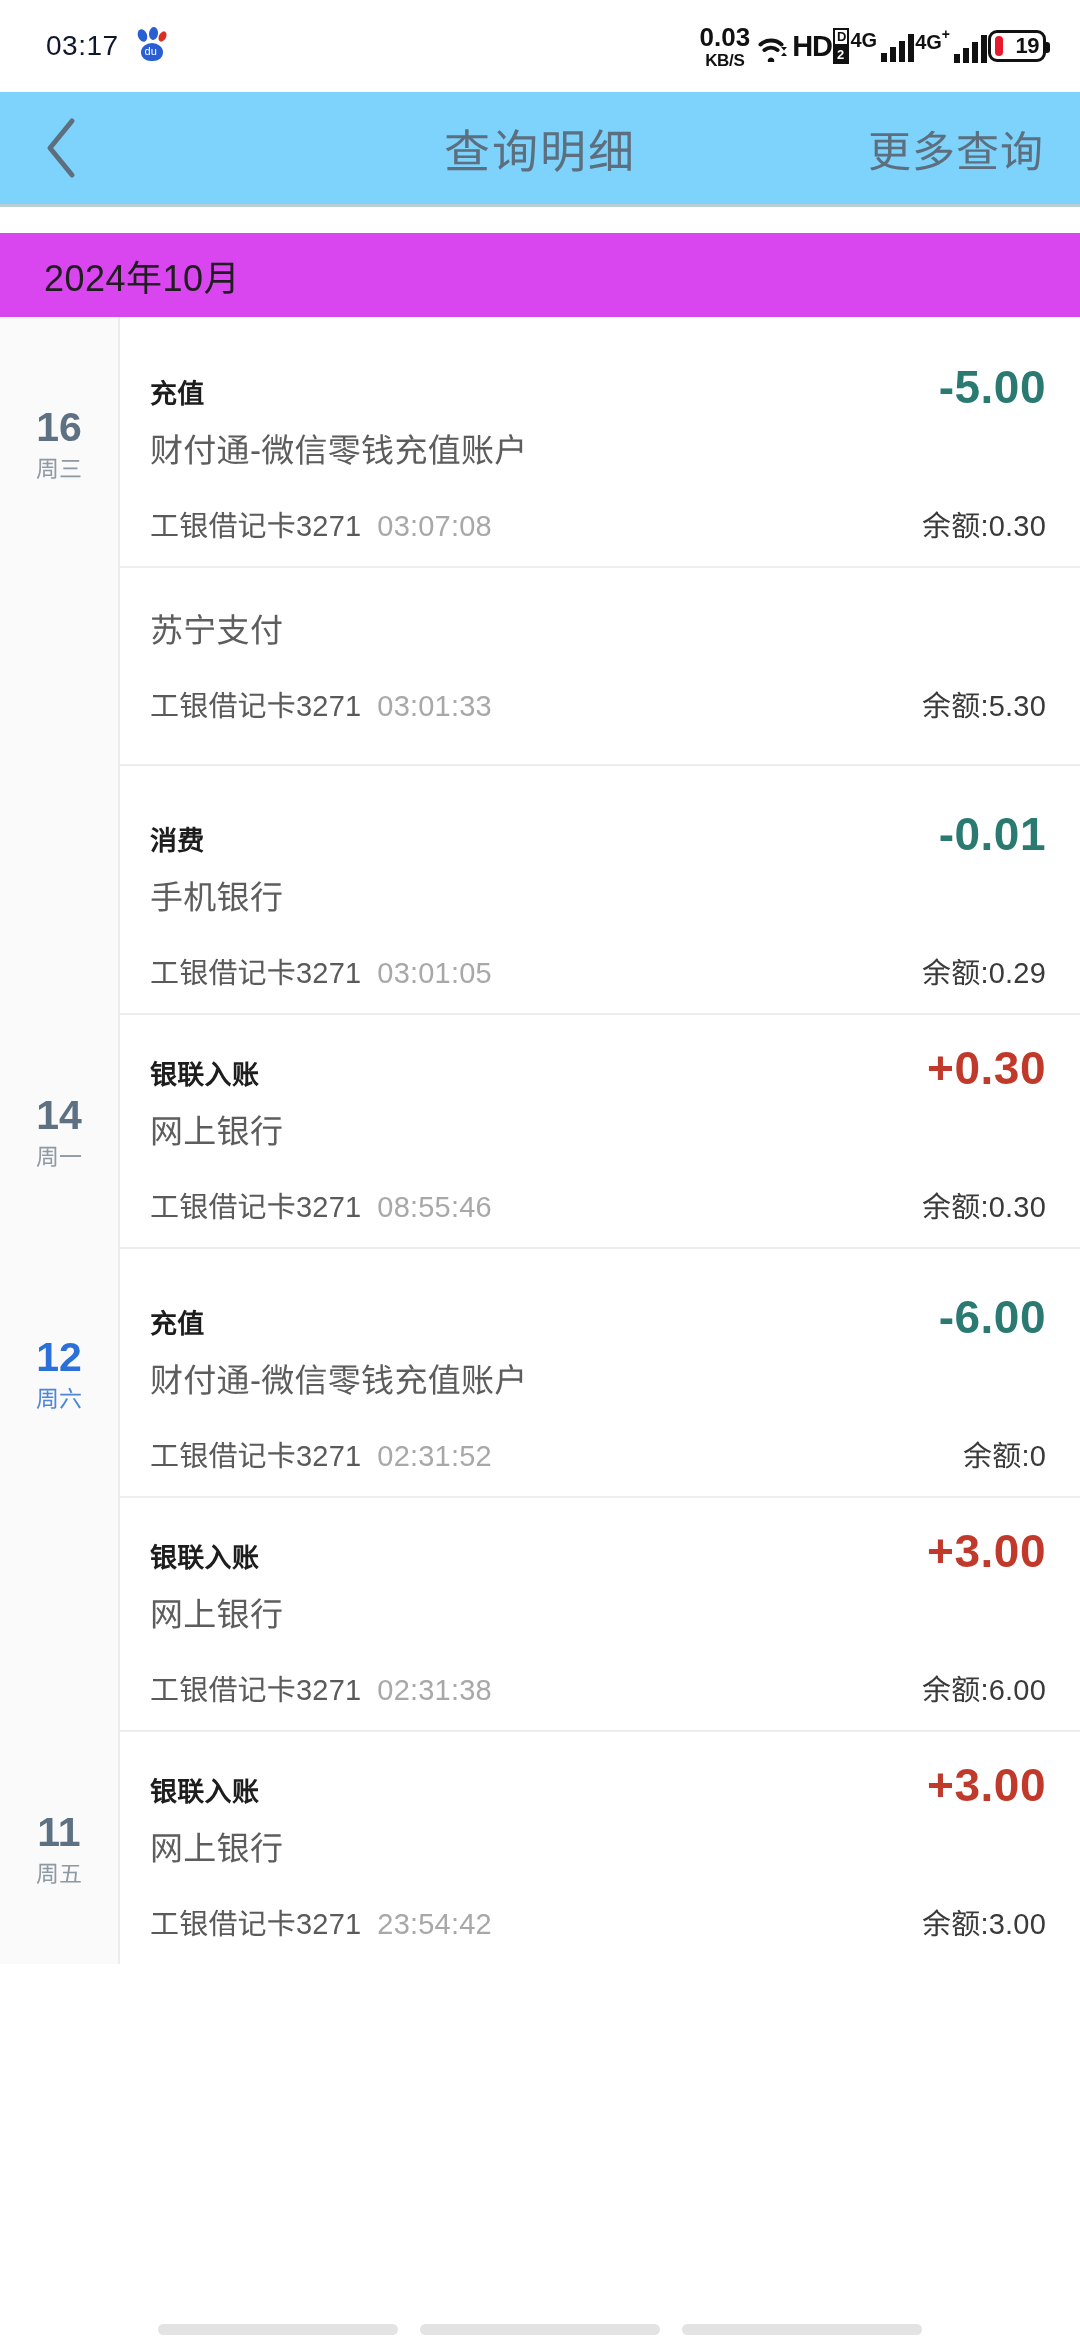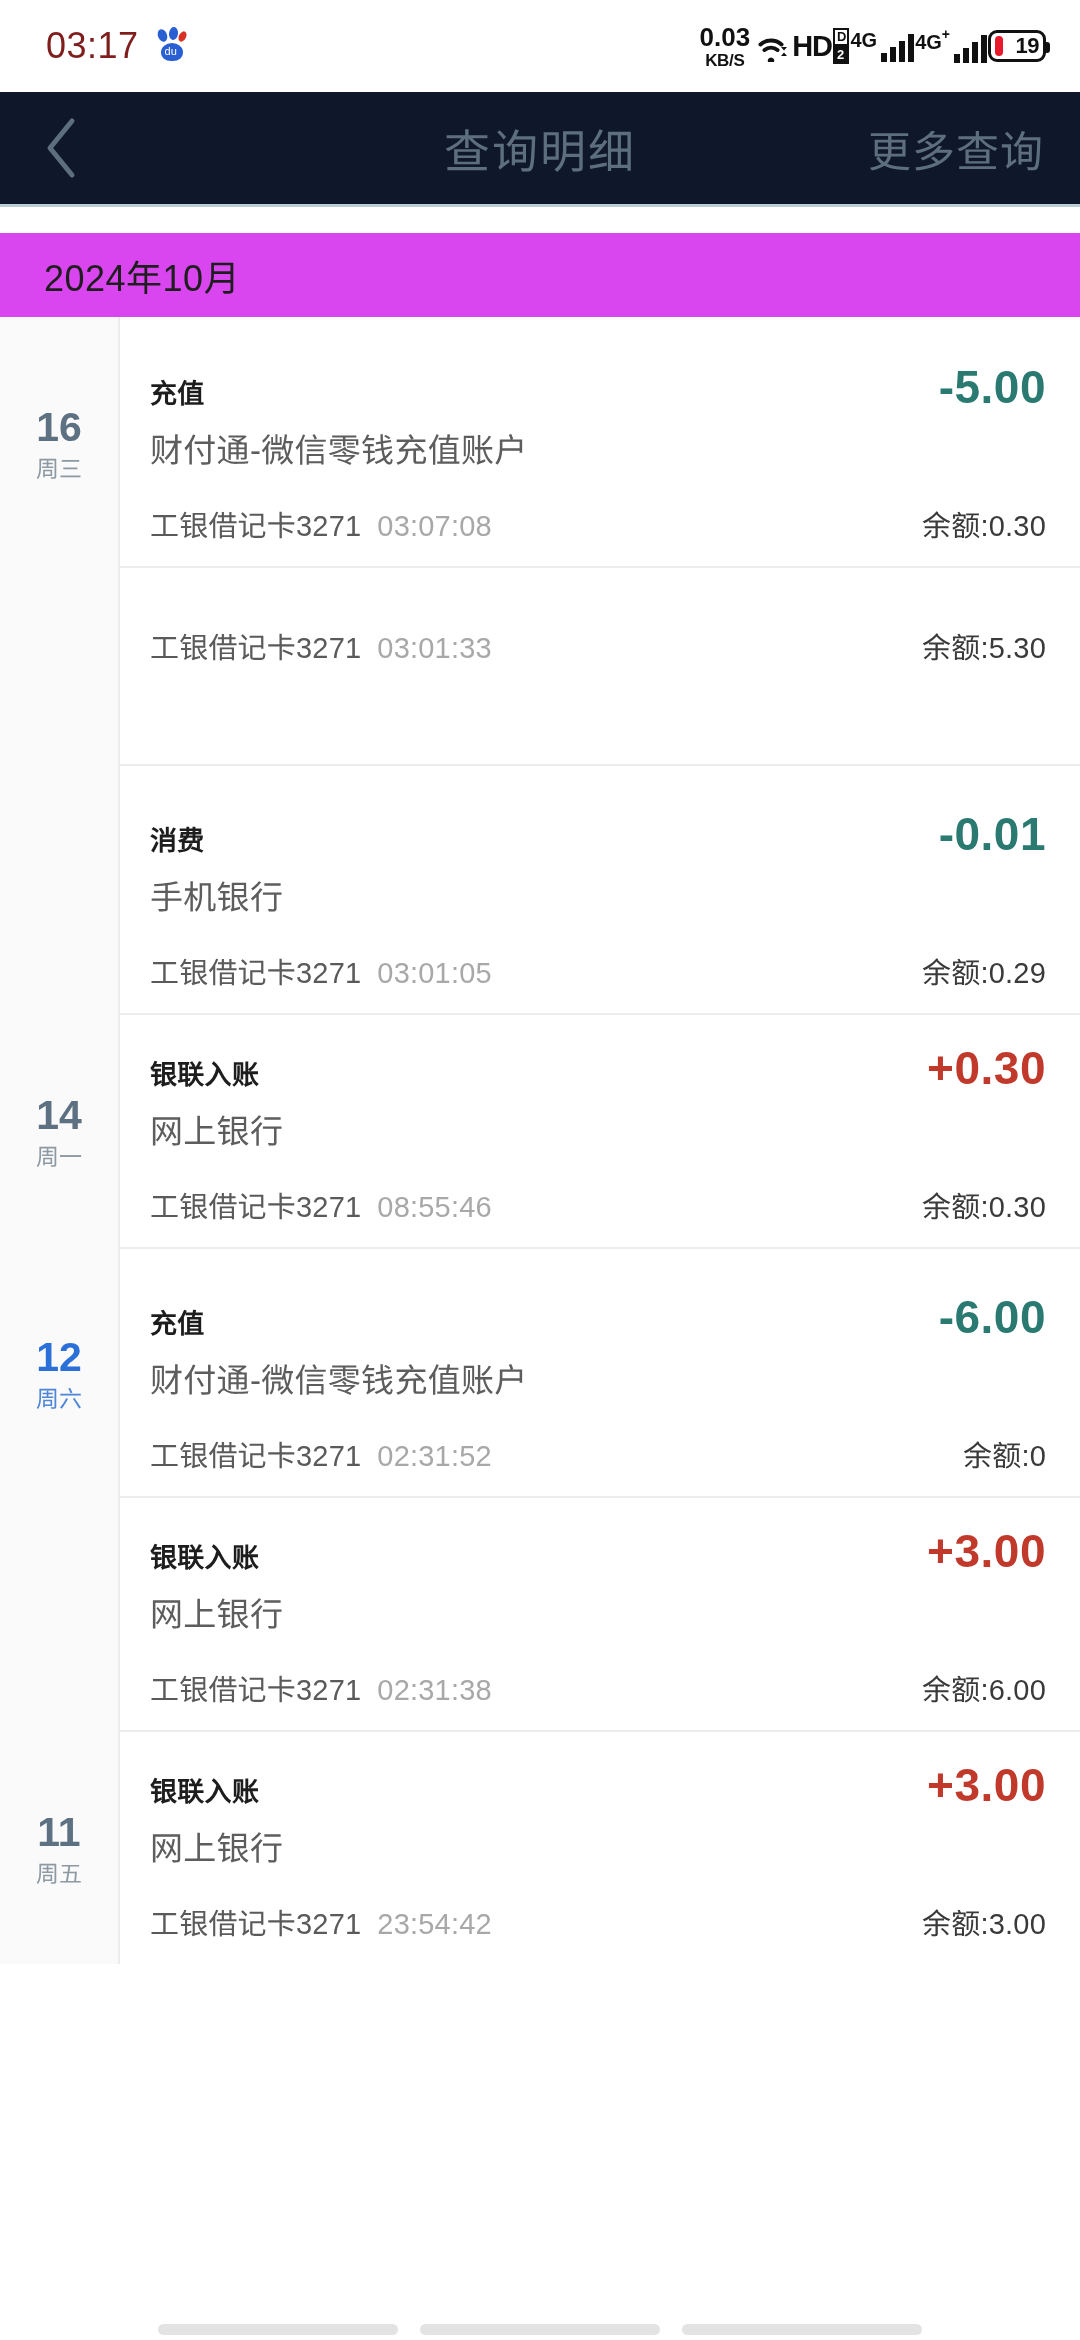--- a/index.html
+++ b/index.html
@@ -19,22 +19,22 @@
   
   .statusbar {
     height: 92px;
     display: flex;
     align-items: center;
     padding: 0 34px 0 46px;
     box-sizing: border-box;
     background: #ffffff;
   }
   .sb-time {
-    font-size: 36px;
-    color: #7f1d1d;
+    font-size: 28px;
+    color: #0f172a;
     letter-spacing: 0.5px;
     font-family: "Liberation Sans", sans-serif;
   }
   .sb-left {
     display: flex;
     align-items: center;
     gap: 16px;
   }
   .sb-right {
     margin-left: auto;
@@ -165,21 +165,21 @@
     letter-spacing: -0.5px;
   }
 
   
   .navbar {
     height: 112px;
     display: flex;
     align-items: center;
     padding: 0 36px 0 40px;
     box-sizing: border-box;
-    background: #0f172a;
+    background: #7dd3fc;
     position: relative;
   }
   .back-btn {
     width: 70px;
     height: 70px;
     display: flex;
     align-items: center;
     justify-content: flex-start;
     cursor: pointer;
   }
@@ -451,20 +451,21 @@
           <span class="balance">余额:0.30</span>
         </div>
       </div>
     </div>
     <div class="row divided">
       <div class="daycol empty-keep">
         <span class="dnum"></span>
         <span class="dwk"></span>
       </div>
       <div class="body">
+        <div class="ln2">苏宁支付</div>
         <div class="ln3">
           <span class="leftwrap">
             <span class="card">工银借记卡3271</span>
             <span class="time">03:01:33</span>
           </span>
           <span class="balance">余额:5.30</span>
         </div>
       </div>
     </div>
     <div class="row divided">

